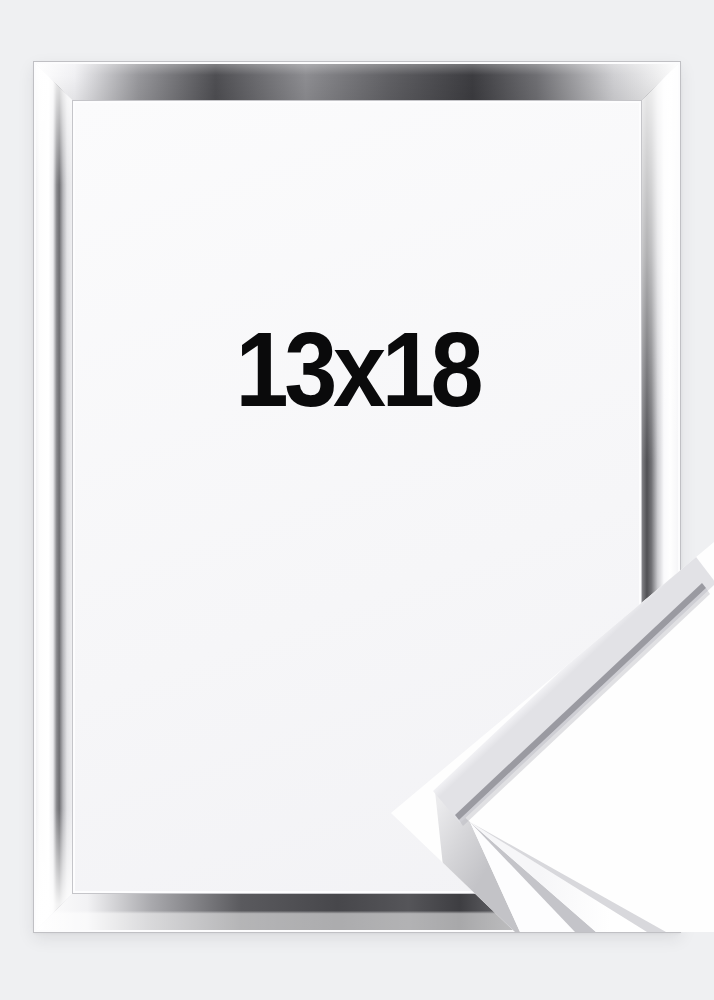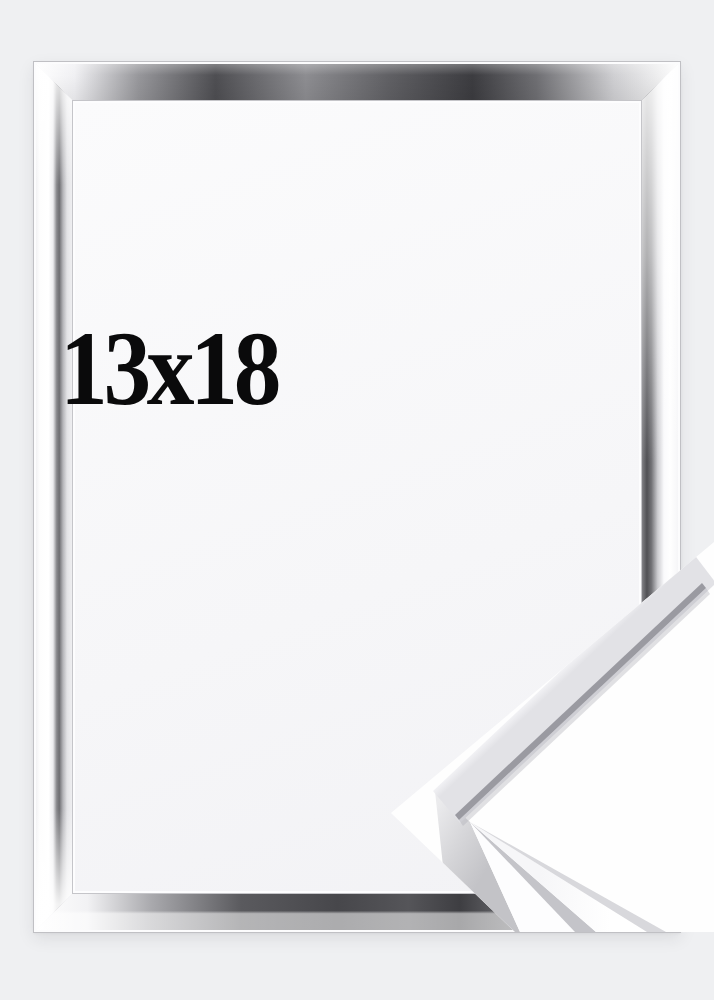--- a/index.html
+++ b/index.html
@@ -56,28 +56,28 @@
   .opening{
     position:absolute;inset:37px;
     background:linear-gradient(160deg,var(--opening-background,#fbfbfc) 0%,#f6f6f8 60%,#f2f2f5 100%);
     box-shadow:inset 0 0 0 2px #fdfdfe;  
     outline:1px solid #c5c5c9;           
   }
 
   
   .size-label{
     position:absolute;
-    left:12px;width:100%;
+    left:0;width:100%;
     top:252px;
+    text-align:center;
     font-size:106px;
     font-weight:bold;
     line-height:1;
     letter-spacing:-0.045em;
     color:var(--label-text,#0a0a0b);
-    font-family:Liberation Serif, serif;
   }
   .size-label span{display:inline-block;transform:scaleX(.9);transform-origin:center;}
 
   
   .detail-overlay{position:absolute;left:0;top:0;width:714px;height:1000px;}
 </style>
 </head>
 <body>
 
 <div class="canvas">

